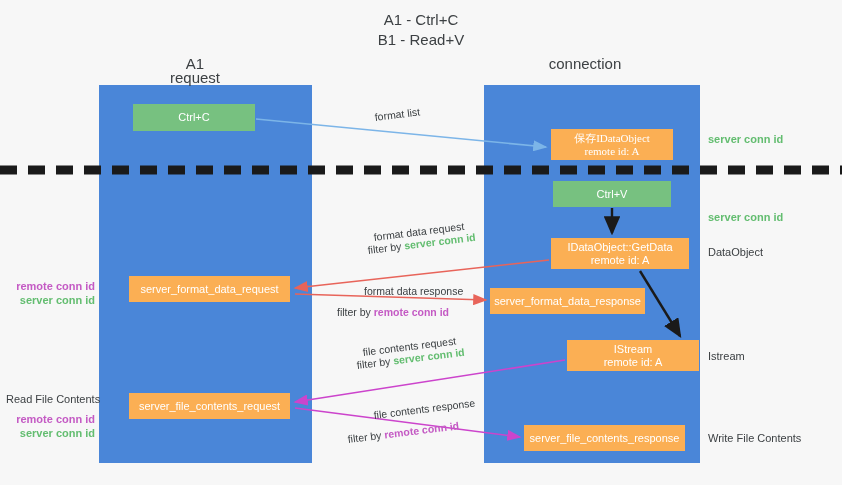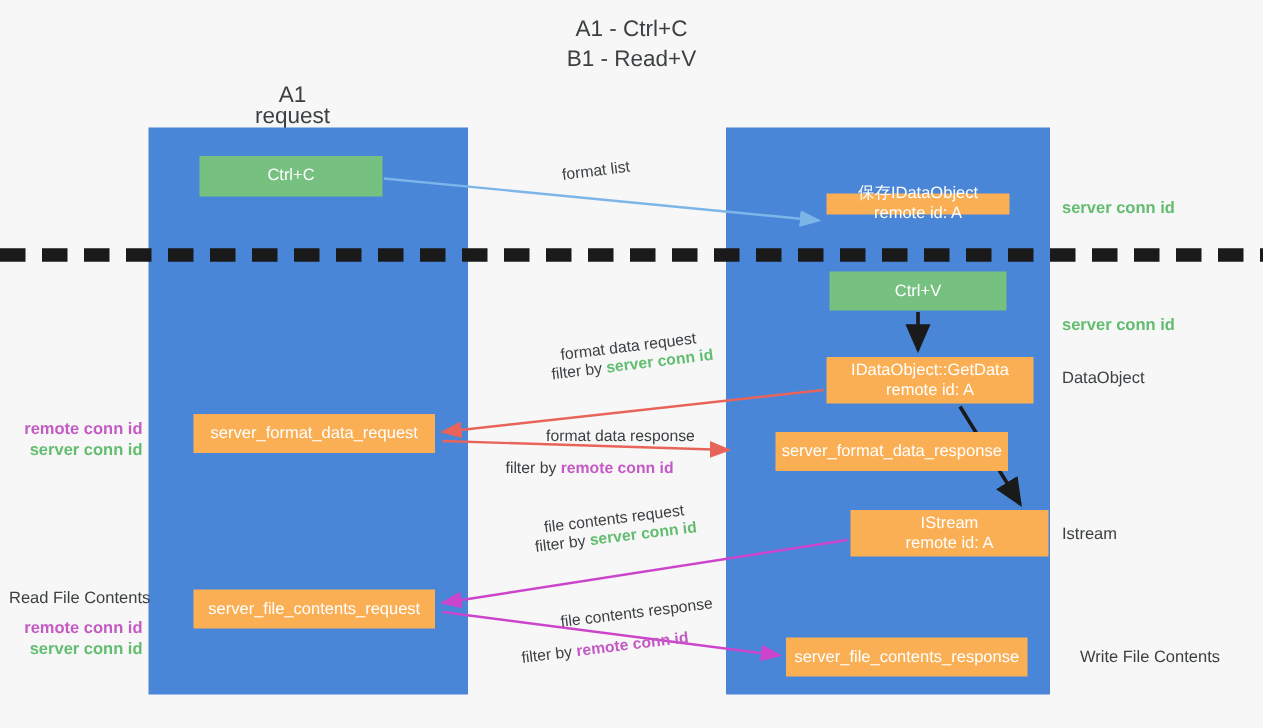--- a/index.html
+++ b/index.html
@@ -60,44 +60,44 @@
     font-size: 11px;
     line-height: 13px;
     padding: 2px 4px;
   }
   .node.green { background: #77c180; justify-content: center; }
   .node.orange { background: #fbaf54; }
   .node .l2 { display: block; }
 
   
   #n-ctrlc   { left: 133px; top: 104px; width: 122px; height: 27px; }
-  #n-ole     { left: 551px; top: 129px; width: 122px; height: 14px; }
+  #n-ole     { left: 551px; top: 129px; width: 122px; height: 31px; font-family: Liberation Serif, serif; }
   #n-ctrlv   { left: 553px; top: 181px; width: 118px; height: 26px; }
   #n-getdata { left: 551px; top: 238px; width: 138px; height: 31px; }
   #n-sfdreq  { left: 129px; top: 276px; width: 161px; height: 26px; }
-  #n-sfdresp { left: 517px; top: 288px; width: 155px; height: 26px; }
+  #n-sfdresp { left: 490px; top: 288px; width: 155px; height: 26px; }
   #n-istream { left: 567px; top: 340px; width: 132px; height: 31px; }
   #n-sfcreq  { left: 129px; top: 393px; width: 161px; height: 26px; text-align: center; }
   #n-sfcresp { left: 524px; top: 425px; width: 161px; height: 26px; }
 
   
   .side-label {
     font-size: 11px;
     line-height: 14px;
     color: #3c4043;
     white-space: nowrap;
   }
   .conn-green  { color: #63bd70; font-weight: bold; }
   .conn-purple { color: #c45ac4; font-weight: bold; }
 
   #lbl-r-serverconn1 { left: 708px; top: 132px; }
   #lbl-r-serverconn2 { left: 708px; top: 210px; }
   #lbl-r-dataobject  { left: 708px; top: 245px; }
   #lbl-r-istream     { left: 708px; top: 349px; }
-  #lbl-r-writefile   { left: 708px; top: 431px; margin-left: 12px; }
+  #lbl-r-writefile   { left: 708px; top: 431px; }
 
   #lbl-l-conn1 { left: 10px; top: 279px; text-align: right; width: 85px; }
   #lbl-l-read  { left: 6px;  top: 392px; }
   #lbl-l-conn2 { left: 10px; top: 412px; text-align: right; width: 85px; }
 
   
   .edge-label {
     font-size: 10.5px;
     line-height: 13px;
     white-space: nowrap;
@@ -161,20 +161,21 @@
 <div class="abs" id="title">
   <div>A1 - Ctrl+C</div>
   <div>B1 - Read+V</div>
 </div>
 
 <div class="abs col-head" id="head-a1">
   <div>A1</div>
   <div>request</div>
 </div>
 <div class="abs col-head" id="head-b1">
+  <div>connection</div>
 </div>
 
 <div class="abs node green" id="n-ctrlc">
   <span>Ctrl+C</span>
 </div>
 
 <div class="abs node orange" id="n-ole">
   <span>保存IDataObject</span>
   <span class="l2">remote id: A</span>
 </div>

